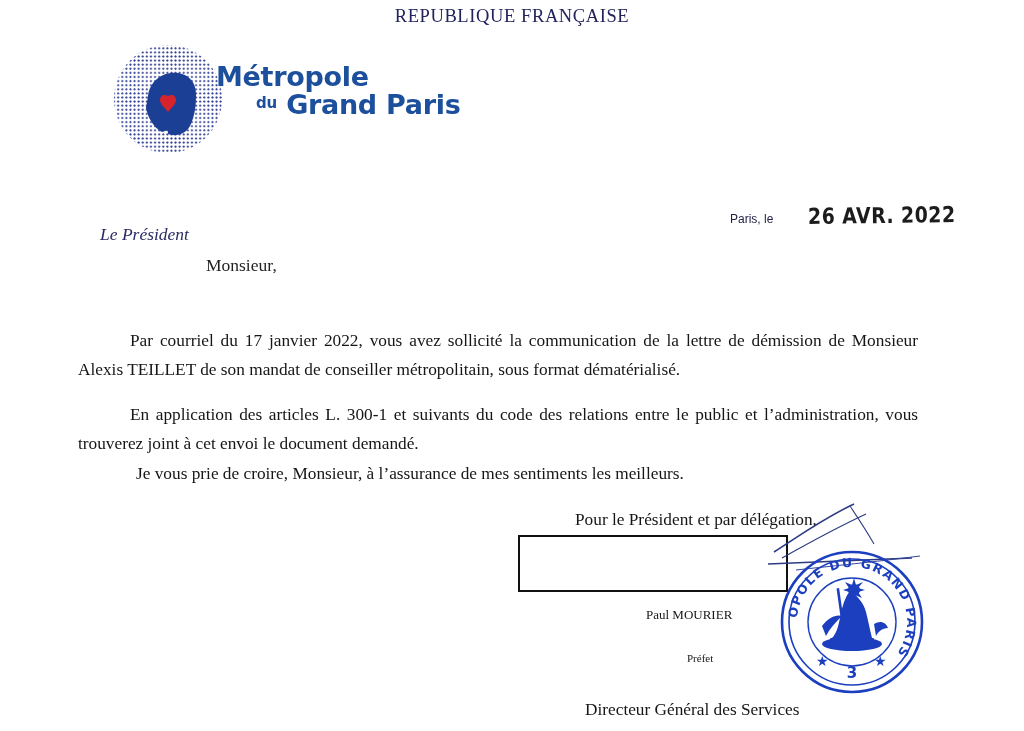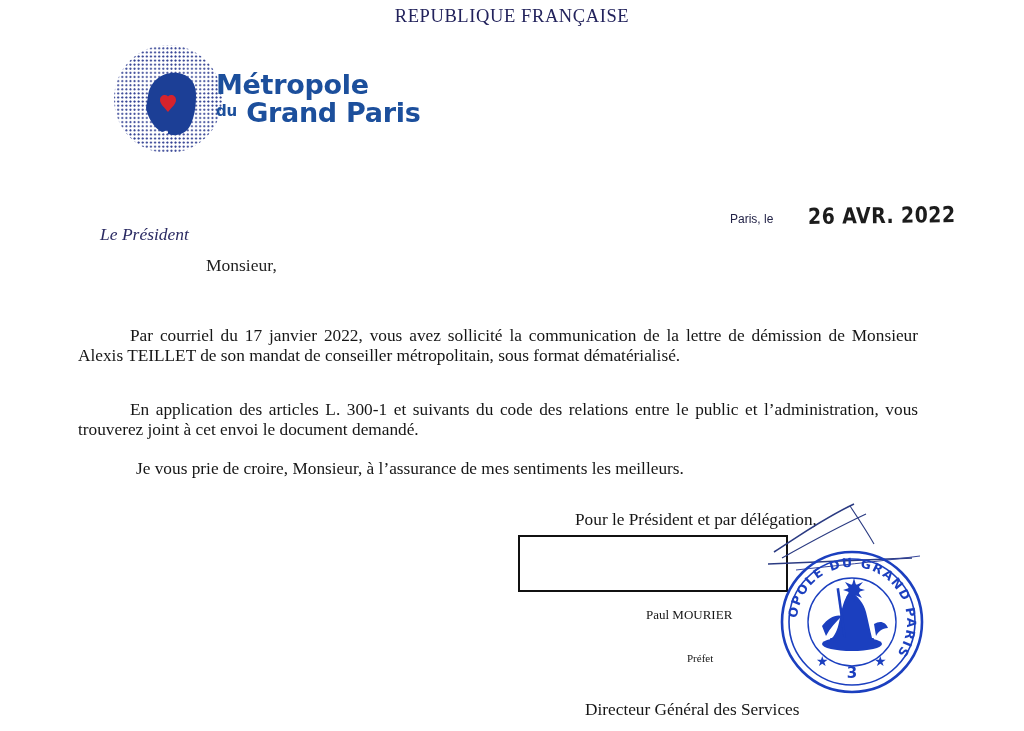--- a/index.html
+++ b/index.html
@@ -52,32 +52,32 @@
     width: 200px;
     font-family: "DejaVu Sans", sans-serif;
     font-weight: bold;
     color: #1c4f9c;
     line-height: 1.02;
   }
   .logo-line1 {
     font-size: 27px;
     letter-spacing: -0.3px;
     display: block;
-    margin-top: 8px;
   }
   .logo-line2 {
     font-size: 27px;
     letter-spacing: -0.3px;
     display: block;
     white-space: nowrap;
   }
   .logo-du {
     font-size: 15px;
     vertical-align: 6px;
     letter-spacing: -0.2px;
+    margin-left: 40px;
   }
 
   
   .date-row {
     position: absolute;
     left: 730px;
     top: 203px;
     display: flex;
     align-items: baseline;
   }
@@ -117,21 +117,21 @@
     font-size: 17.5px;
     color: #1f1f1f;
   }
 
   
   .para {
     position: absolute;
     left: 78px;
     width: 840px;
     font-size: 17.3px;
-    line-height: 20px;
+    line-height: 29px;
     text-align: justify;
     text-indent: 52px;
     color: #161616;
   }
   .para.p1 { top: 326px; }
   .para.p2 { top: 400px; }
   .para.p3 { top: 459px; text-align: left; text-indent: 58px; }
 
   
   .sig-delegation {

